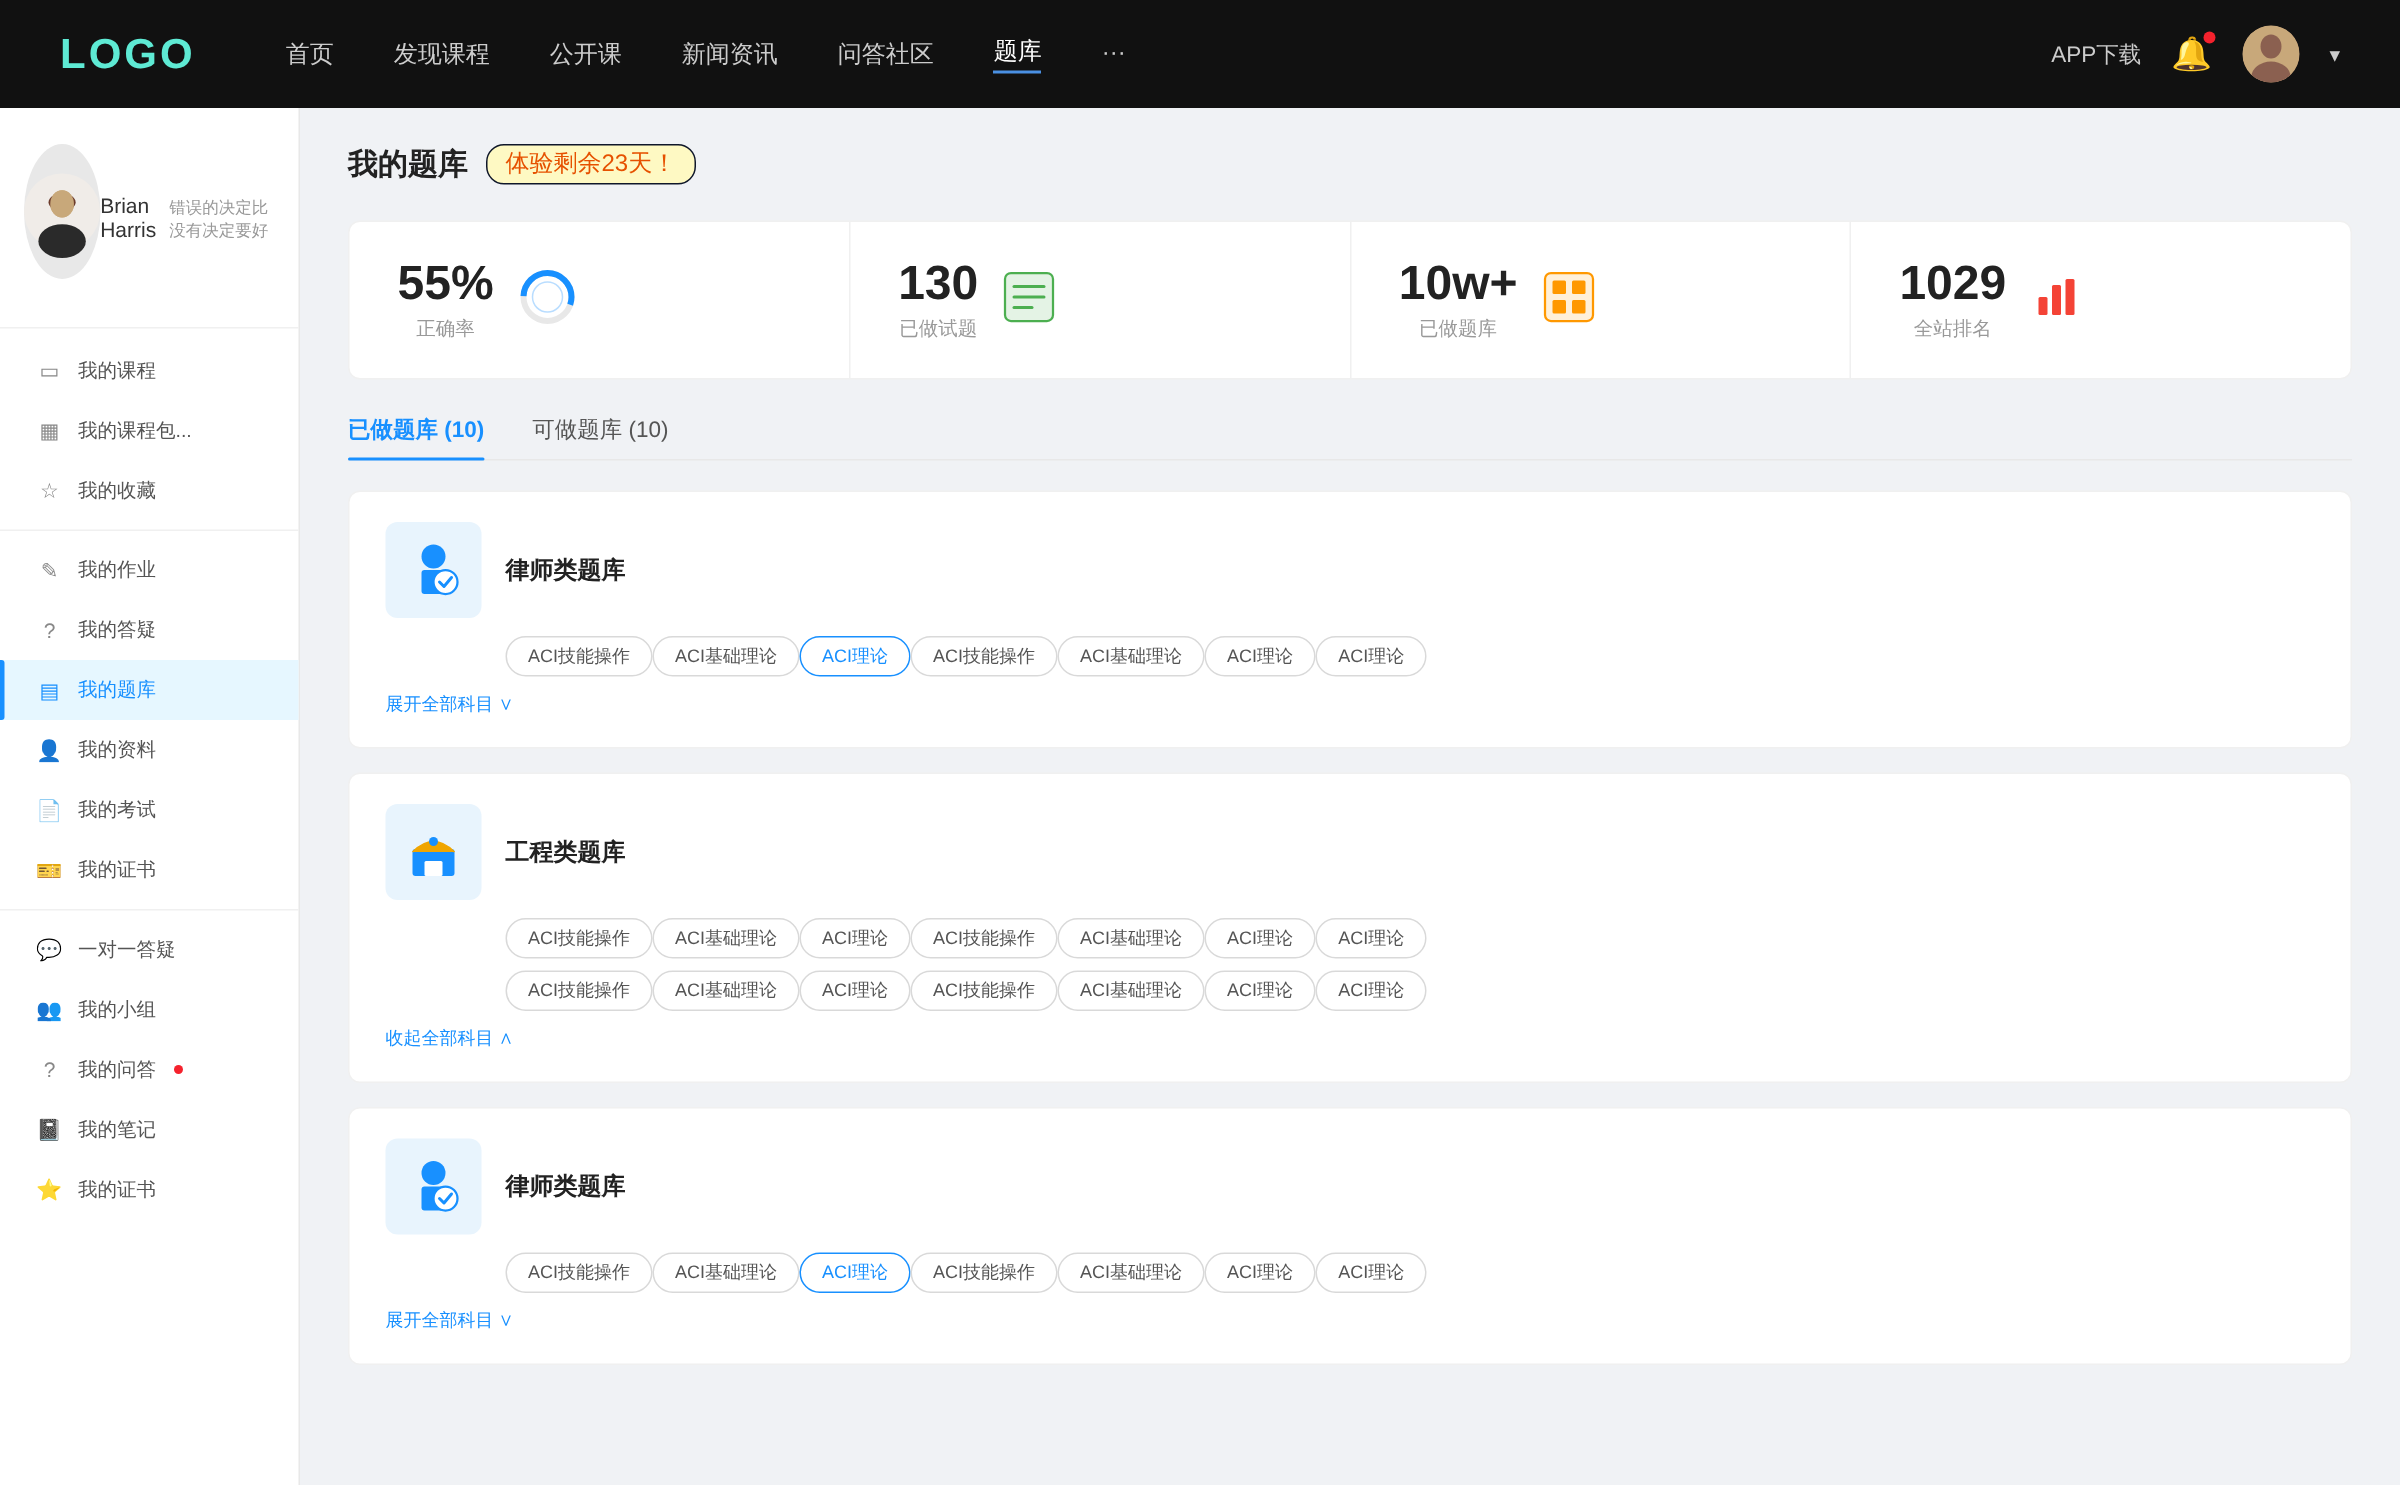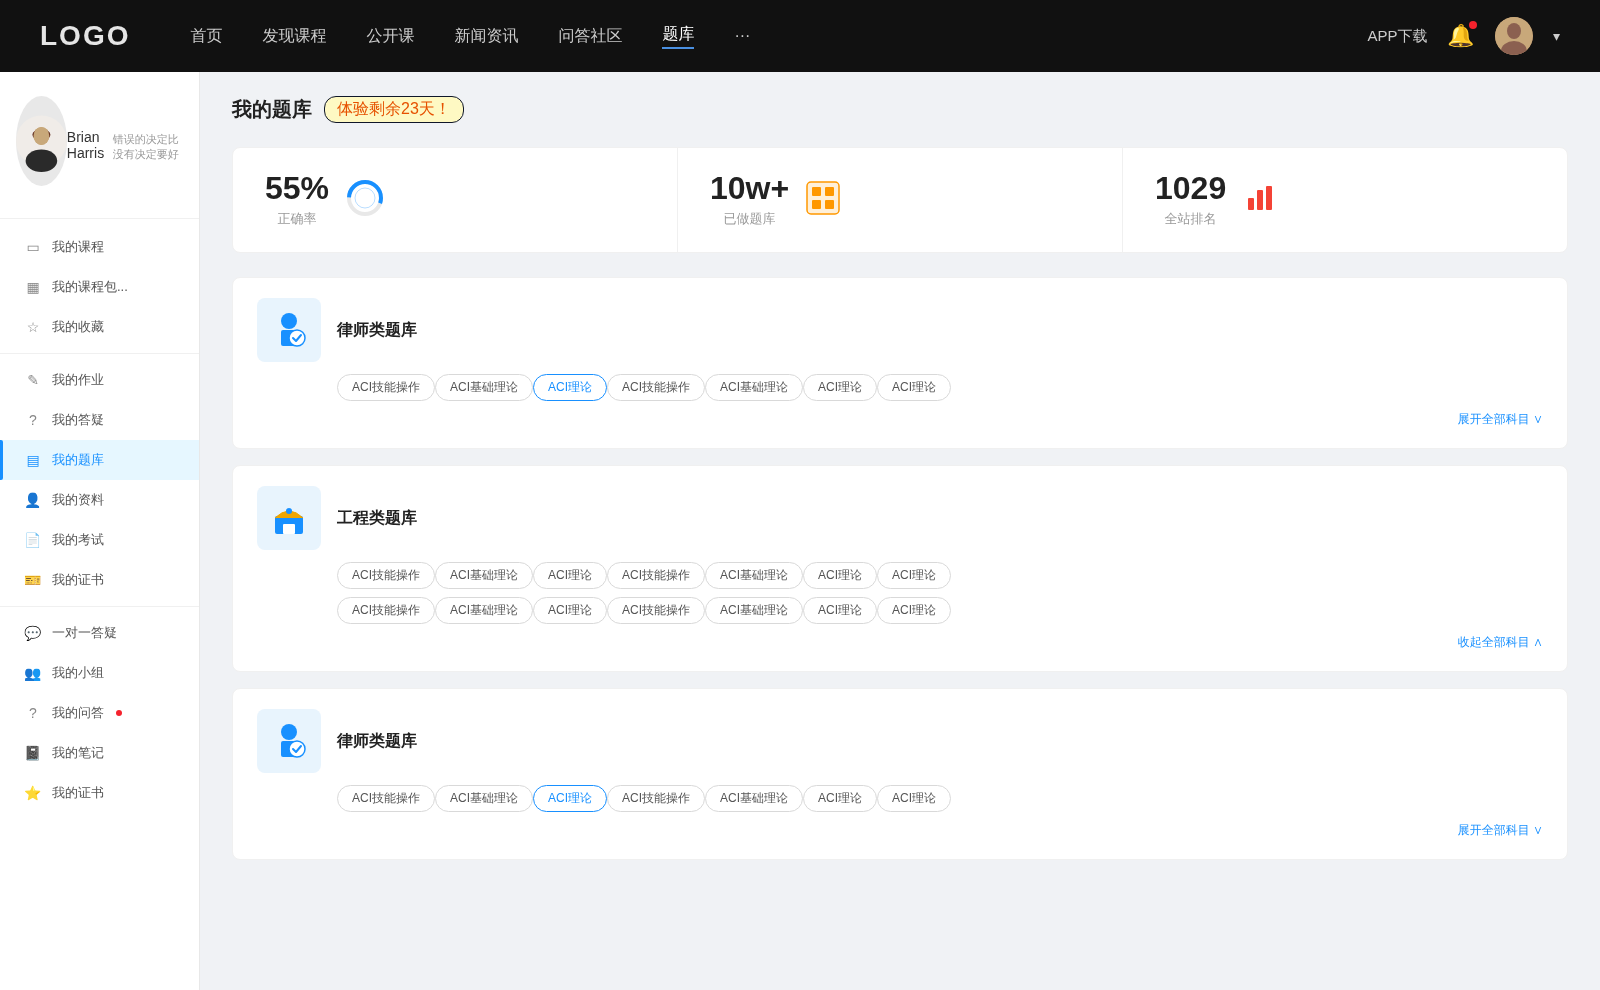--- a/index.html
+++ b/index.html
@@ -1,20 +1,20 @@
 <!DOCTYPE html>
 <html><head>
   <meta charset="utf-8">
   <style>
     * { margin: 0; padding: 0; box-sizing: border-box; }
     body { font-family: "PingFang SC", "Microsoft YaHei", sans-serif; background: #f0f2f5; width: 1600px; min-height: 990px; overflow-x: hidden; }
 
     
     .nav { background: #111; height: 72px; display: flex; align-items: center; padding: 0 40px; gap: 40px; }
-    .nav-logo { color: #e5e5e5; font-size: 28px; font-weight: bold; letter-spacing: 2px; margin-right: 20px; }
+    .nav-logo { color: #5eead4; font-size: 28px; font-weight: bold; letter-spacing: 2px; margin-right: 20px; }
     .nav-item { color: #ccc; font-size: 16px; cursor: pointer; white-space: nowrap; }
     .nav-item.active { color: #fff; border-bottom: 2px solid #4a90e2; padding-bottom: 2px; }
     .nav-right { margin-left: auto; display: flex; align-items: center; gap: 20px; }
     .nav-app { color: #ccc; font-size: 15px; }
     .nav-bell { position: relative; }
     .nav-bell-icon { color: #ccc; font-size: 22px; cursor: pointer; }
     .nav-bell-dot { width: 8px; height: 8px; background: #f5222d; border-radius: 50%; position: absolute; top: -2px; right: -2px; }
     .nav-avatar-placeholder { width: 38px; height: 38px; border-radius: 50%; background: linear-gradient(135deg, #b8860b, #daa520); }
     .nav-chevron { color: #ccc; font-size: 14px; cursor: pointer; }
 
@@ -59,21 +59,21 @@
     .tab.active::after { content: ''; position: absolute; bottom: -1px; left: 0; right: 0; height: 2px; background: #1890ff; border-radius: 1px; }
 
     
     .bank-card { background: #fff; border-radius: 8px; margin-bottom: 16px; padding: 20px 24px; border: 1px solid #f0f0f0; }
     .bank-card-header { display: flex; align-items: center; gap: 16px; margin-bottom: 16px; }
     .bank-icon { width: 64px; height: 64px; border-radius: 8px; background: #e8f4fd; display: flex; align-items: center; justify-content: center; flex-shrink: 0; }
     .bank-title { font-size: 16px; font-weight: 600; color: #222; }
     .bank-tags { display: flex; flex-wrap: wrap; padding-left: 80px; margin-top: -4px; }
     .bank-tag { padding: 4px 14px; border: 1px solid #d9d9d9; border-radius: 16px; font-size: 12px; color: #555; cursor: pointer; background: #fff; white-space: nowrap; }
     .bank-tag.active-tag { border-color: #1890ff; color: #1890ff; background: #fff; }
-    .bank-card-footer { display: flex; justify-content: flex-end; margin-top: 10px; }
+    .bank-card-footer { display: flex; justify-content: flex-start; margin-top: 10px; }
     .expand-btn { font-size: 12px; color: #1890ff; cursor: pointer; }
   </style>
 </head>
 <body>
 
 <nav class="nav">
   <span class="nav-logo">LOGO</span>
   <span class="nav-item">首页</span>
   <span class="nav-item">发现课程</span>
   <span class="nav-item">公开课</span>
@@ -193,20 +193,35 @@
         </div>
         <div>
           <svg width="40" height="40" viewBox="0 0 40 40">
             <circle cx="20" cy="20" r="16" fill="none" stroke="#e8e8e8" stroke-width="4"></circle>
             <circle cx="20" cy="20" r="16" fill="none" stroke="#1890ff" stroke-width="4" stroke-dasharray="55.3 45.2" stroke-dashoffset="25" transform="rotate(-90 20 20)"></circle>
             <circle cx="20" cy="20" r="10" fill="none" stroke="#1890ff" stroke-width="1" opacity="0.3"></circle>
           </svg>
         </div>
       </div>
 
+      <div class="stat-item">
+        <div class="stat-numbers">
+          <span class="stat-value">130</span>
+          <span class="stat-label">已做试题</span>
+        </div>
+        <div>
+          <svg width="36" height="36" viewBox="0 0 36 36">
+            <rect x="2" y="2" width="32" height="32" rx="4" fill="#4caf50" opacity="0.15"></rect>
+            <rect x="2" y="2" width="32" height="32" rx="4" fill="none" stroke="#4caf50" stroke-width="1.5"></rect>
+            <line x1="8" y1="11" x2="28" y2="11" stroke="#4caf50" stroke-width="2" stroke-linecap="round"></line>
+            <line x1="8" y1="18" x2="28" y2="18" stroke="#4caf50" stroke-width="2" stroke-linecap="round"></line>
+            <line x1="8" y1="25" x2="20" y2="25" stroke="#4caf50" stroke-width="2" stroke-linecap="round"></line>
+          </svg>
+        </div>
+      </div>
 
       <div class="stat-item">
         <div class="stat-numbers">
           <span class="stat-value">10w+</span>
           <span class="stat-label">已做题库</span>
         </div>
         <div>
           <svg width="36" height="36" viewBox="0 0 36 36">
             <rect x="2" y="2" width="32" height="32" rx="4" fill="#ff9800" opacity="0.15"></rect>
             <rect x="2" y="2" width="32" height="32" rx="4" fill="none" stroke="#ff9800" stroke-width="1.5"></rect>
@@ -226,20 +241,24 @@
         <div>
           <svg width="36" height="36" viewBox="0 0 36 36">
             <rect x="6" y="18" width="6" height="12" rx="1" fill="#f44336"></rect>
             <rect x="15" y="10" width="6" height="20" rx="1" fill="#f44336"></rect>
             <rect x="24" y="6" width="6" height="24" rx="1" fill="#f44336"></rect>
           </svg>
         </div>
       </div>
     </div>
 
+    <div class="tabs">
+      <span class="tab active">已做题库 (10)</span>
+      <span class="tab">可做题库 (10)</span>
+    </div>
 
     <div class="bank-card">
       <div class="bank-card-header">
         <div class="bank-icon">
           <svg width="44" height="44" viewBox="0 0 44 44">
             <circle cx="22" cy="13" r="8" fill="#1890ff"></circle>
             <rect x="14" y="22" width="16" height="16" rx="2" fill="#1890ff"></rect>
             <circle cx="30" cy="30" r="8" fill="#fff" stroke="#1890ff" stroke-width="1.5"></circle>
             <polyline points="26,30 29,33 34,27" fill="none" stroke="#1890ff" stroke-width="2" stroke-linecap="round" stroke-linejoin="round"></polyline>
           </svg>

